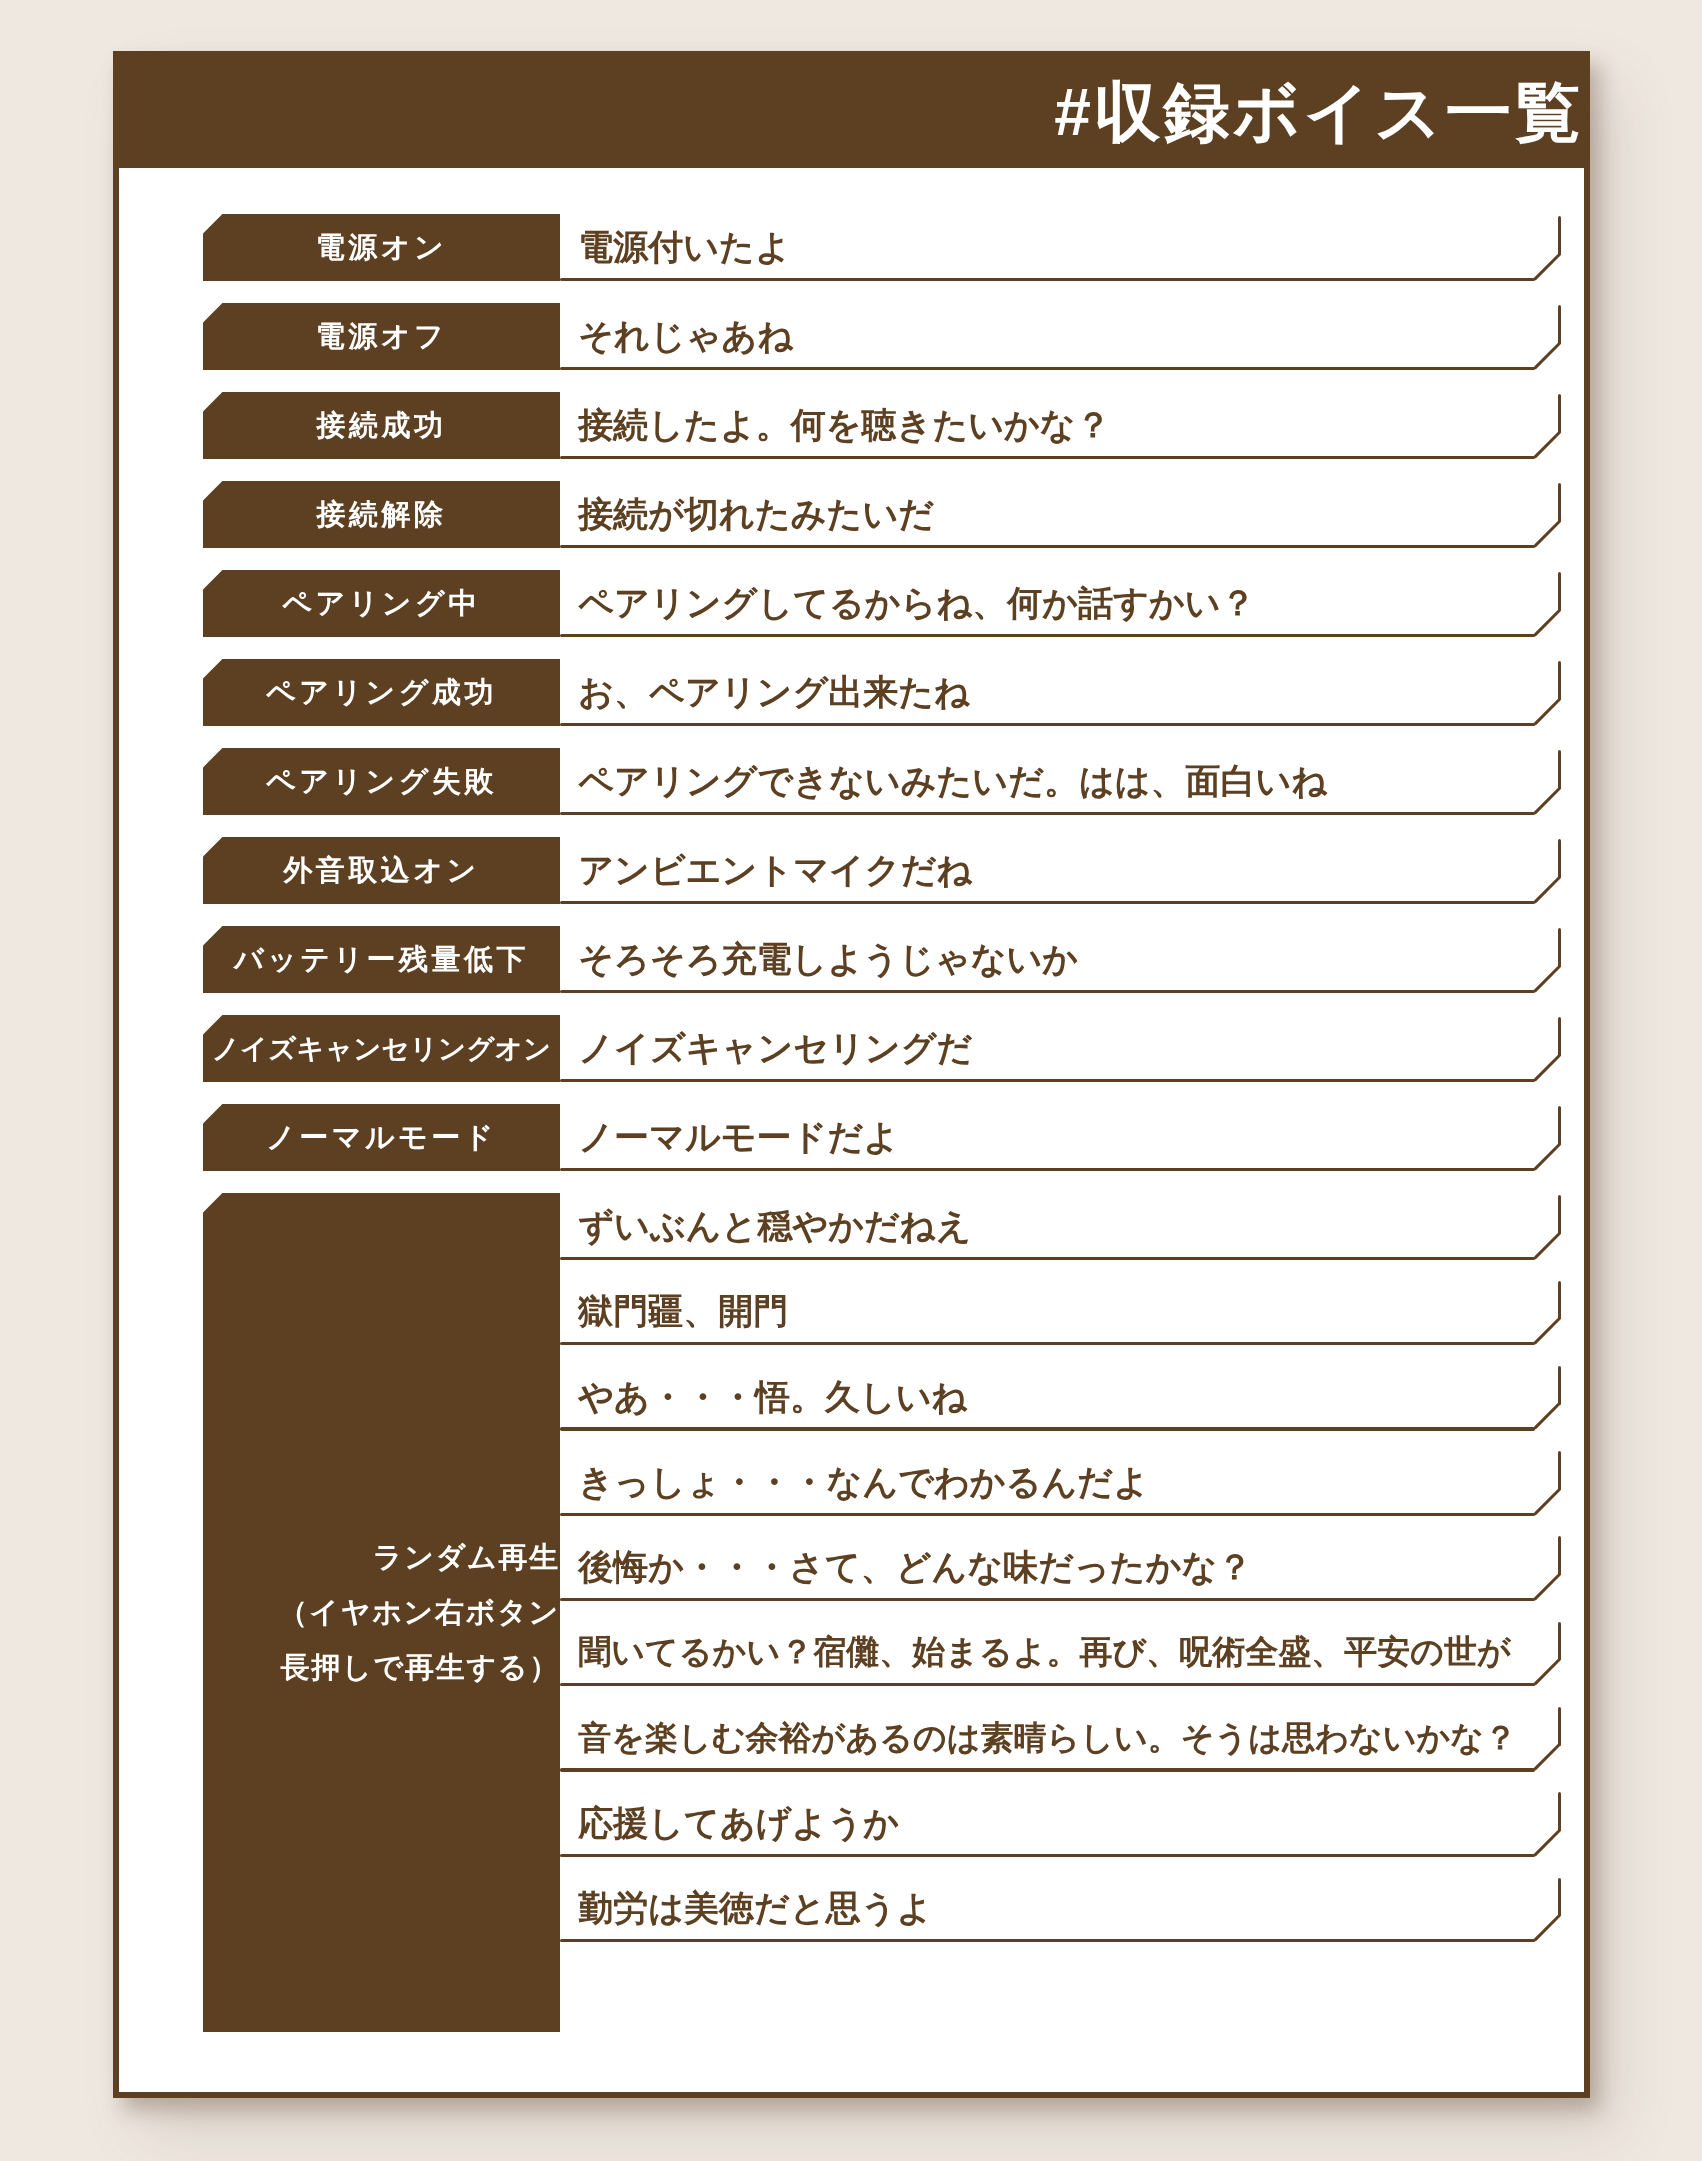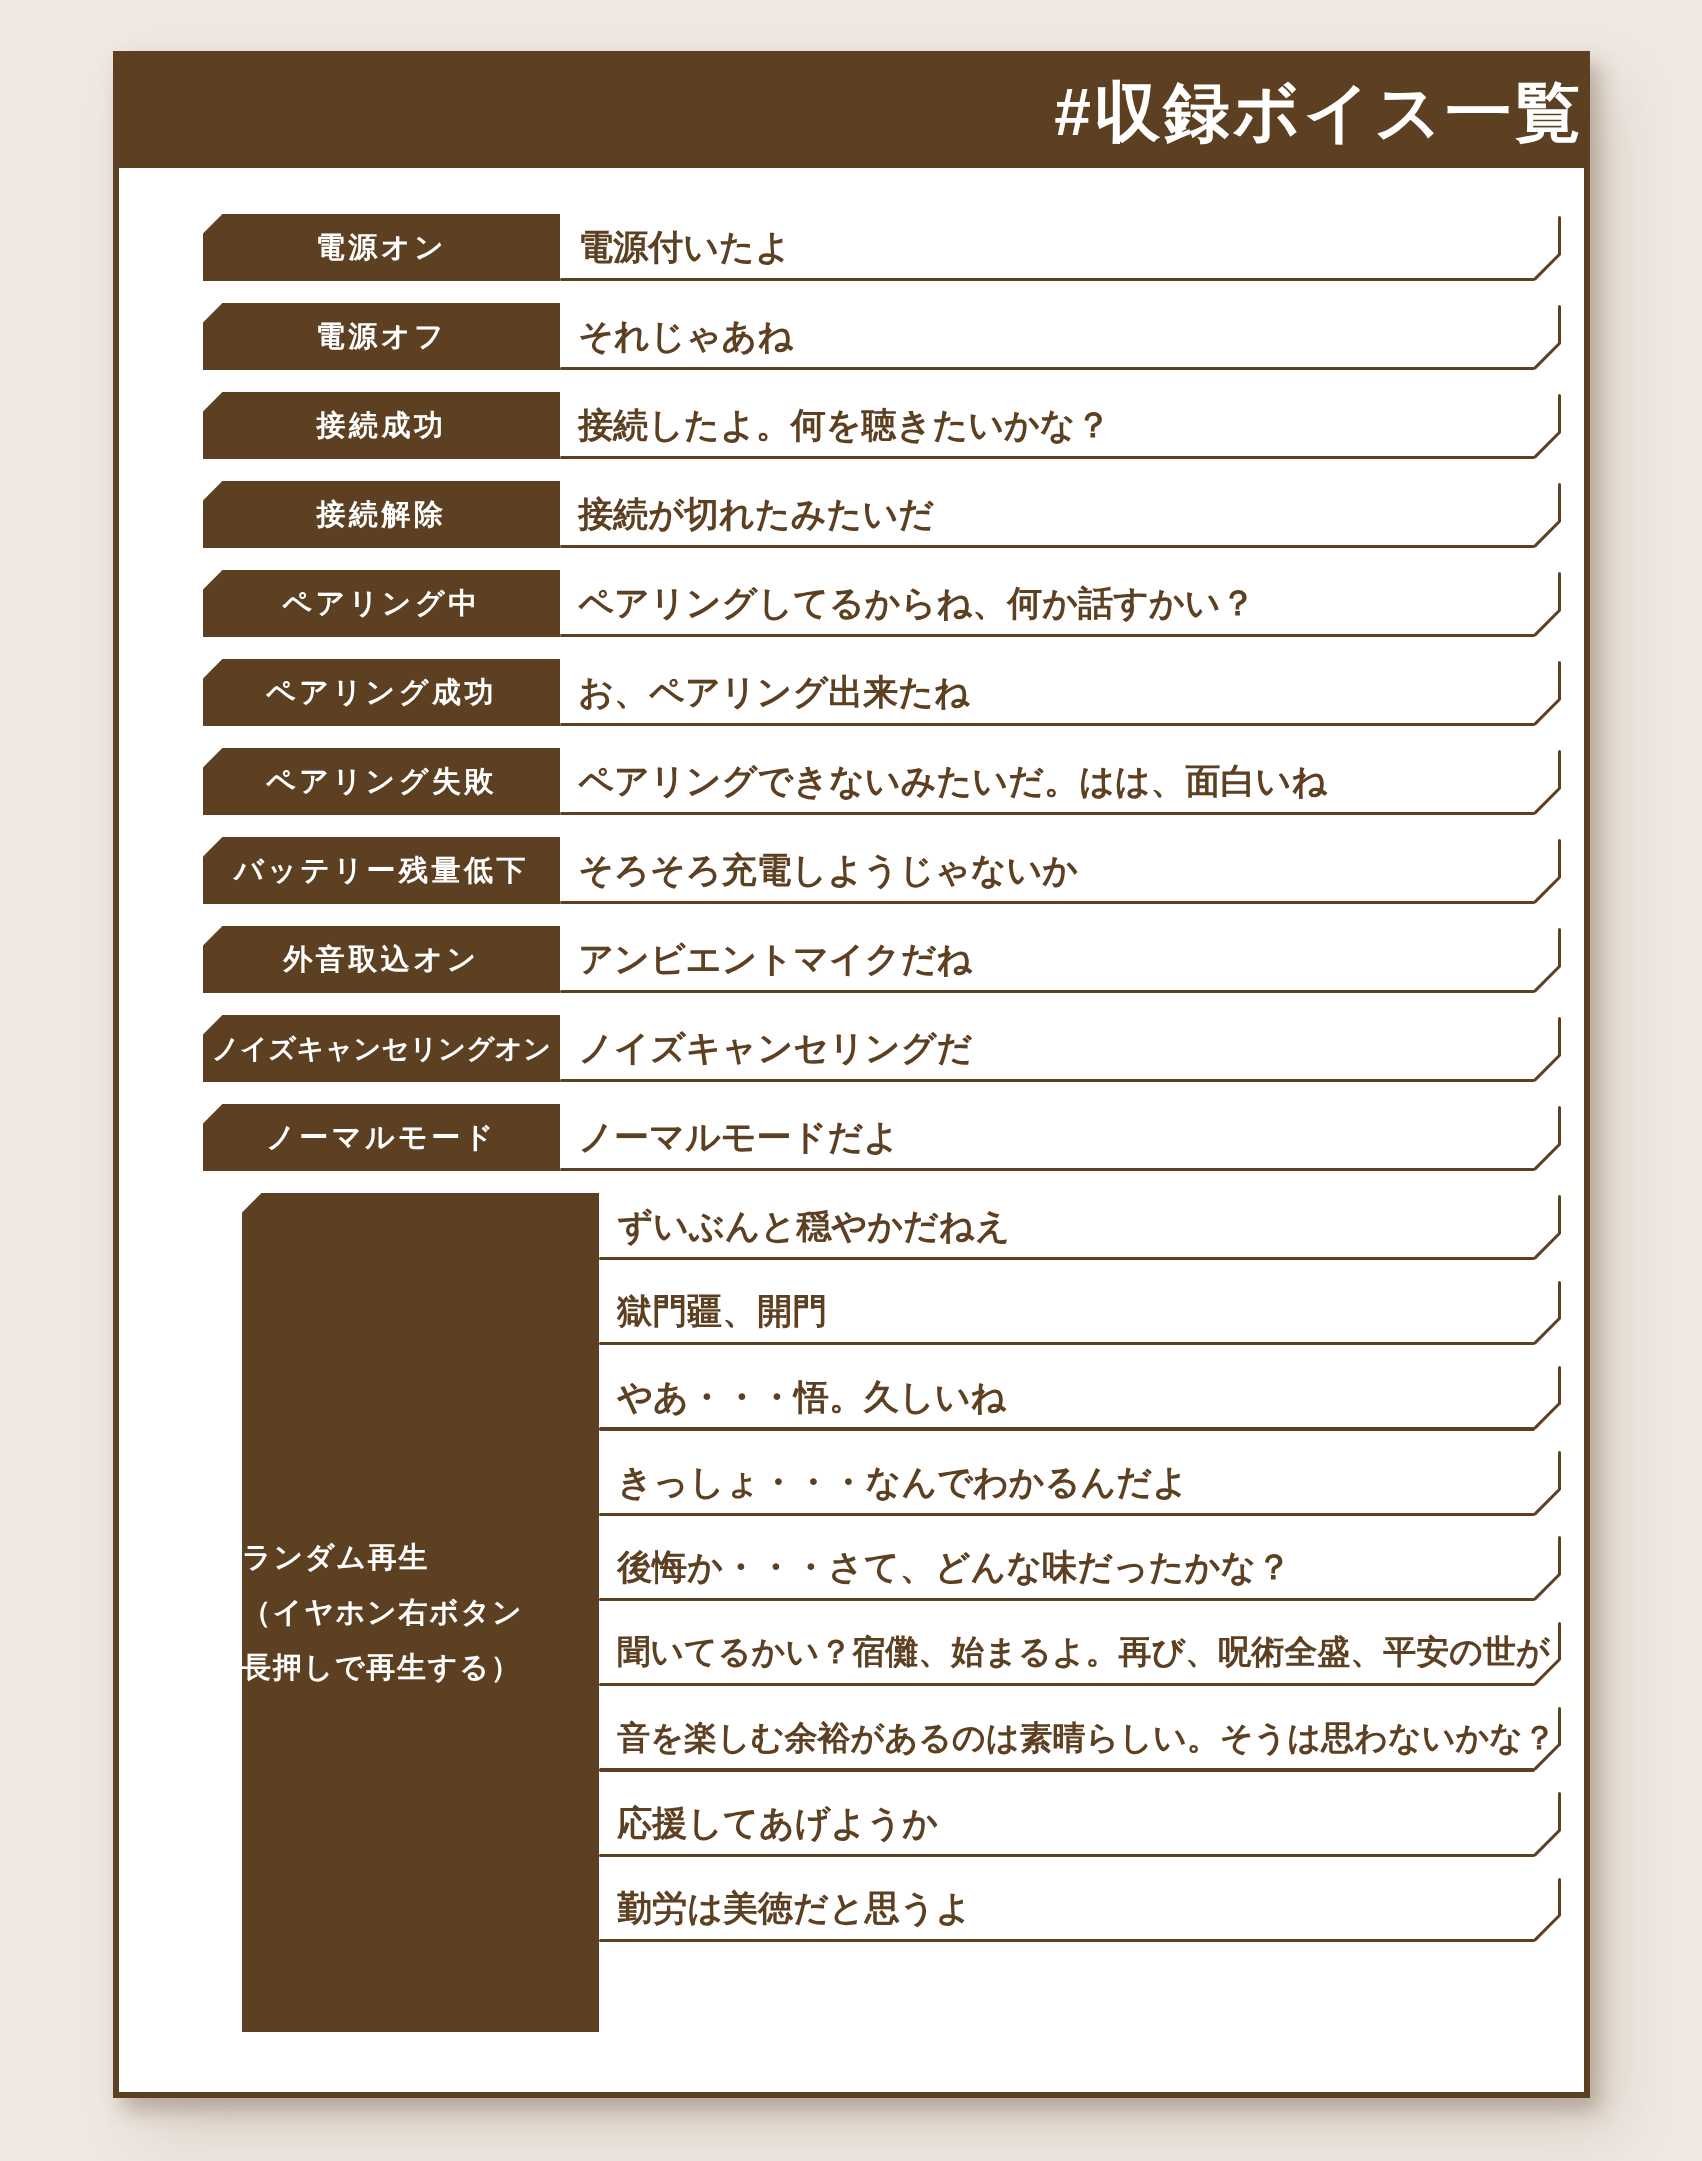--- a/index.html
+++ b/index.html
@@ -99,29 +99,28 @@
   .row.group{
     height:839px;
     margin-bottom:0;
   }
   .group-label{
     flex:0 0 357px;
     width:357px;
     background:var(--brown);
     color:#FFFFFF;
     display:flex; flex-direction:column;
-    align-items:flex-start; justify-content:center;
+    align-items:flex-end; justify-content:center;
     text-align:center;
     font-size:29px;
     font-weight:bold;
     line-height:1.9;
     letter-spacing:0.06em;
     clip-path:polygon(19.4px 0, 100% 0, 100% 100%, 0 100%, 0 19.4px);
     white-space:nowrap;
-    margin-left:39px;
   }
   .group-values{
     flex:1;
     display:flex; flex-direction:column;
   }
   .group-values .value{
     flex:0 0 67px;
     height:67px;
     margin-bottom:18.3px;
   }
@@ -187,31 +186,31 @@
 
     <div class="row">
       <div class="label-badge">ペアリング失敗</div>
       <div class="value">
           <span>ペアリングできないみたいだ。はは、面白いね</span>
           <i class="slant"></i>
         </div>
     </div>
 
     <div class="row">
+      <div class="label-badge">外音取込オン</div>
+      <div class="value">
+          <span>アンビエントマイクだね</span>
+          <i class="slant"></i>
+        </div>
+    </div>
+
+    <div class="row">
       <div class="label-badge">バッテリー残量低下</div>
       <div class="value">
           <span>そろそろ充電しようじゃないか</span>
-          <i class="slant"></i>
-        </div>
-    </div>
-
-    <div class="row">
-      <div class="label-badge">外音取込オン</div>
-      <div class="value">
-          <span>アンビエントマイクだね</span>
           <i class="slant"></i>
         </div>
     </div>
 
     <div class="row">
       <div class="label-badge tight">ノイズキャンセリングオン</div>
       <div class="value">
           <span>ノイズキャンセリングだ</span>
           <i class="slant"></i>
         </div>

